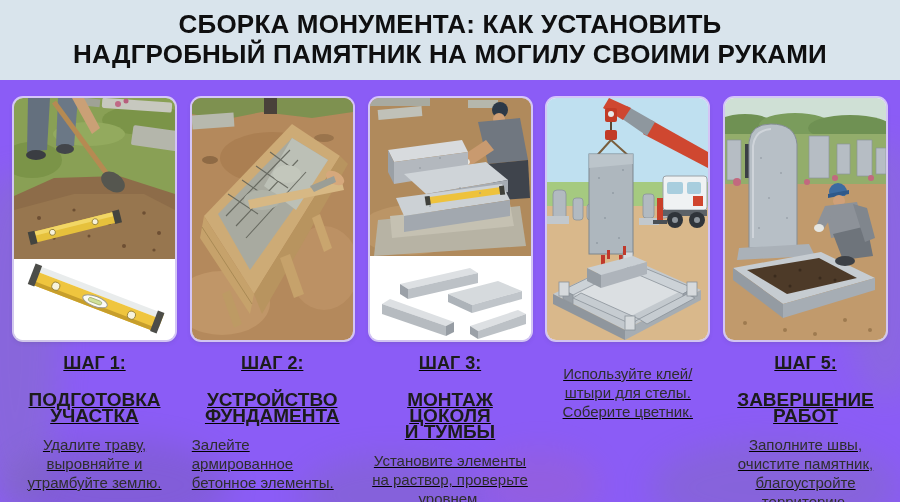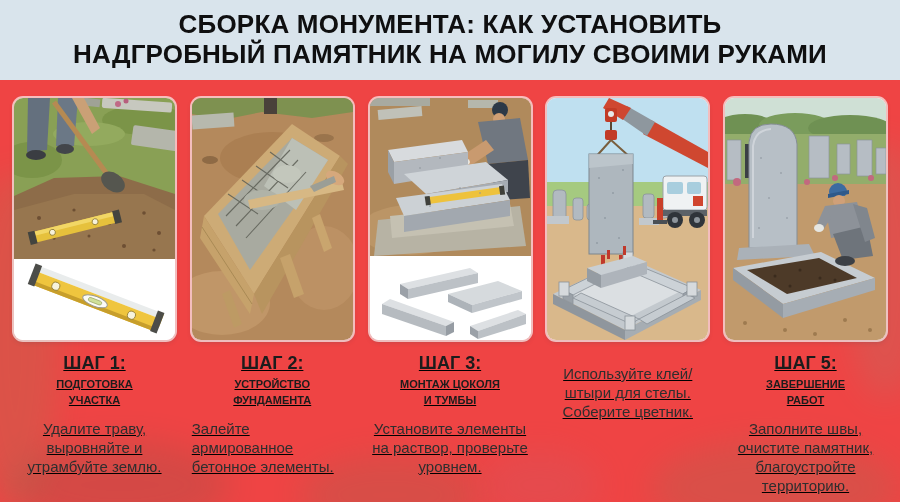--- a/index.html
+++ b/index.html
@@ -1,17 +1,17 @@
 <!DOCTYPE html>
 <html><head>
 <meta charset="utf-8">
 <style>
   * { margin:0; padding:0; box-sizing:border-box; }
   body { background:#e8eaea; font-family:"Liberation Sans", sans-serif; }
-  .poster { position:relative; width:900px; height:502px; background:#ef4444; overflow:hidden; }
+  .poster { position:relative; width:900px; height:502px; background:#8b5cf6; overflow:hidden; }
 
   
   .backdrop { position:absolute; inset:0; }
   .blob { position:absolute; border-radius:50%; filter:blur(16px); opacity:.17; }
 
   
   .title-band { position:absolute; top:0; left:0; width:900px; height:80px; background:#d9e4ec; }
   .title { position:absolute; top:9px; left:0; width:900px; text-align:center;
            font-size:26px; font-weight:bold; line-height:30px; color:#0f0f10;
            letter-spacing:.2px; white-space:pre-line; }
@@ -19,21 +19,21 @@
   
   .panels { position:absolute; top:98px; left:14px; width:872px; display:flex; justify-content:space-between; }
   .panel { width:161px; height:242px; border-radius:9px; overflow:hidden; background:#fff;
            box-shadow:0 0 0 2px rgba(255,255,255,.65), 0 2px 5px rgba(60,70,80,.28); }
   .panel svg { display:block; width:100%; height:100%; }
 
   
   .captions { position:absolute; top:353px; left:14px; width:872px; display:flex; justify-content:space-between; }
   .caption { width:161px; text-align:center;text-decoration:underline; }
   .step-label { font-size:18px; font-weight:bold; color:#1c1c1c; line-height:21px; }
-  .step-title { font-size:11px; font-weight:bold; color:#1c1c1c; line-height:16px; margin-top:2px; white-space:pre-line; }
+  .step-title { font-size:19px; font-weight:bold; color:#1c1c1c; line-height:16px; margin-top:18px; white-space:pre-line; }
   .step-body  { font-size:15px; color:#2e2e2e; line-height:19px; margin-top:11px; white-space:pre-line; }
   .caption.left .step-body { text-align:left; }
 </style>
 </head>
 <body>
 
 <div class="poster">
 
   <div class="backdrop">
     <div class="blob" style="left:-30px; top:170px; width:90px; height:340px; background:#7d9a5e;"></div>

